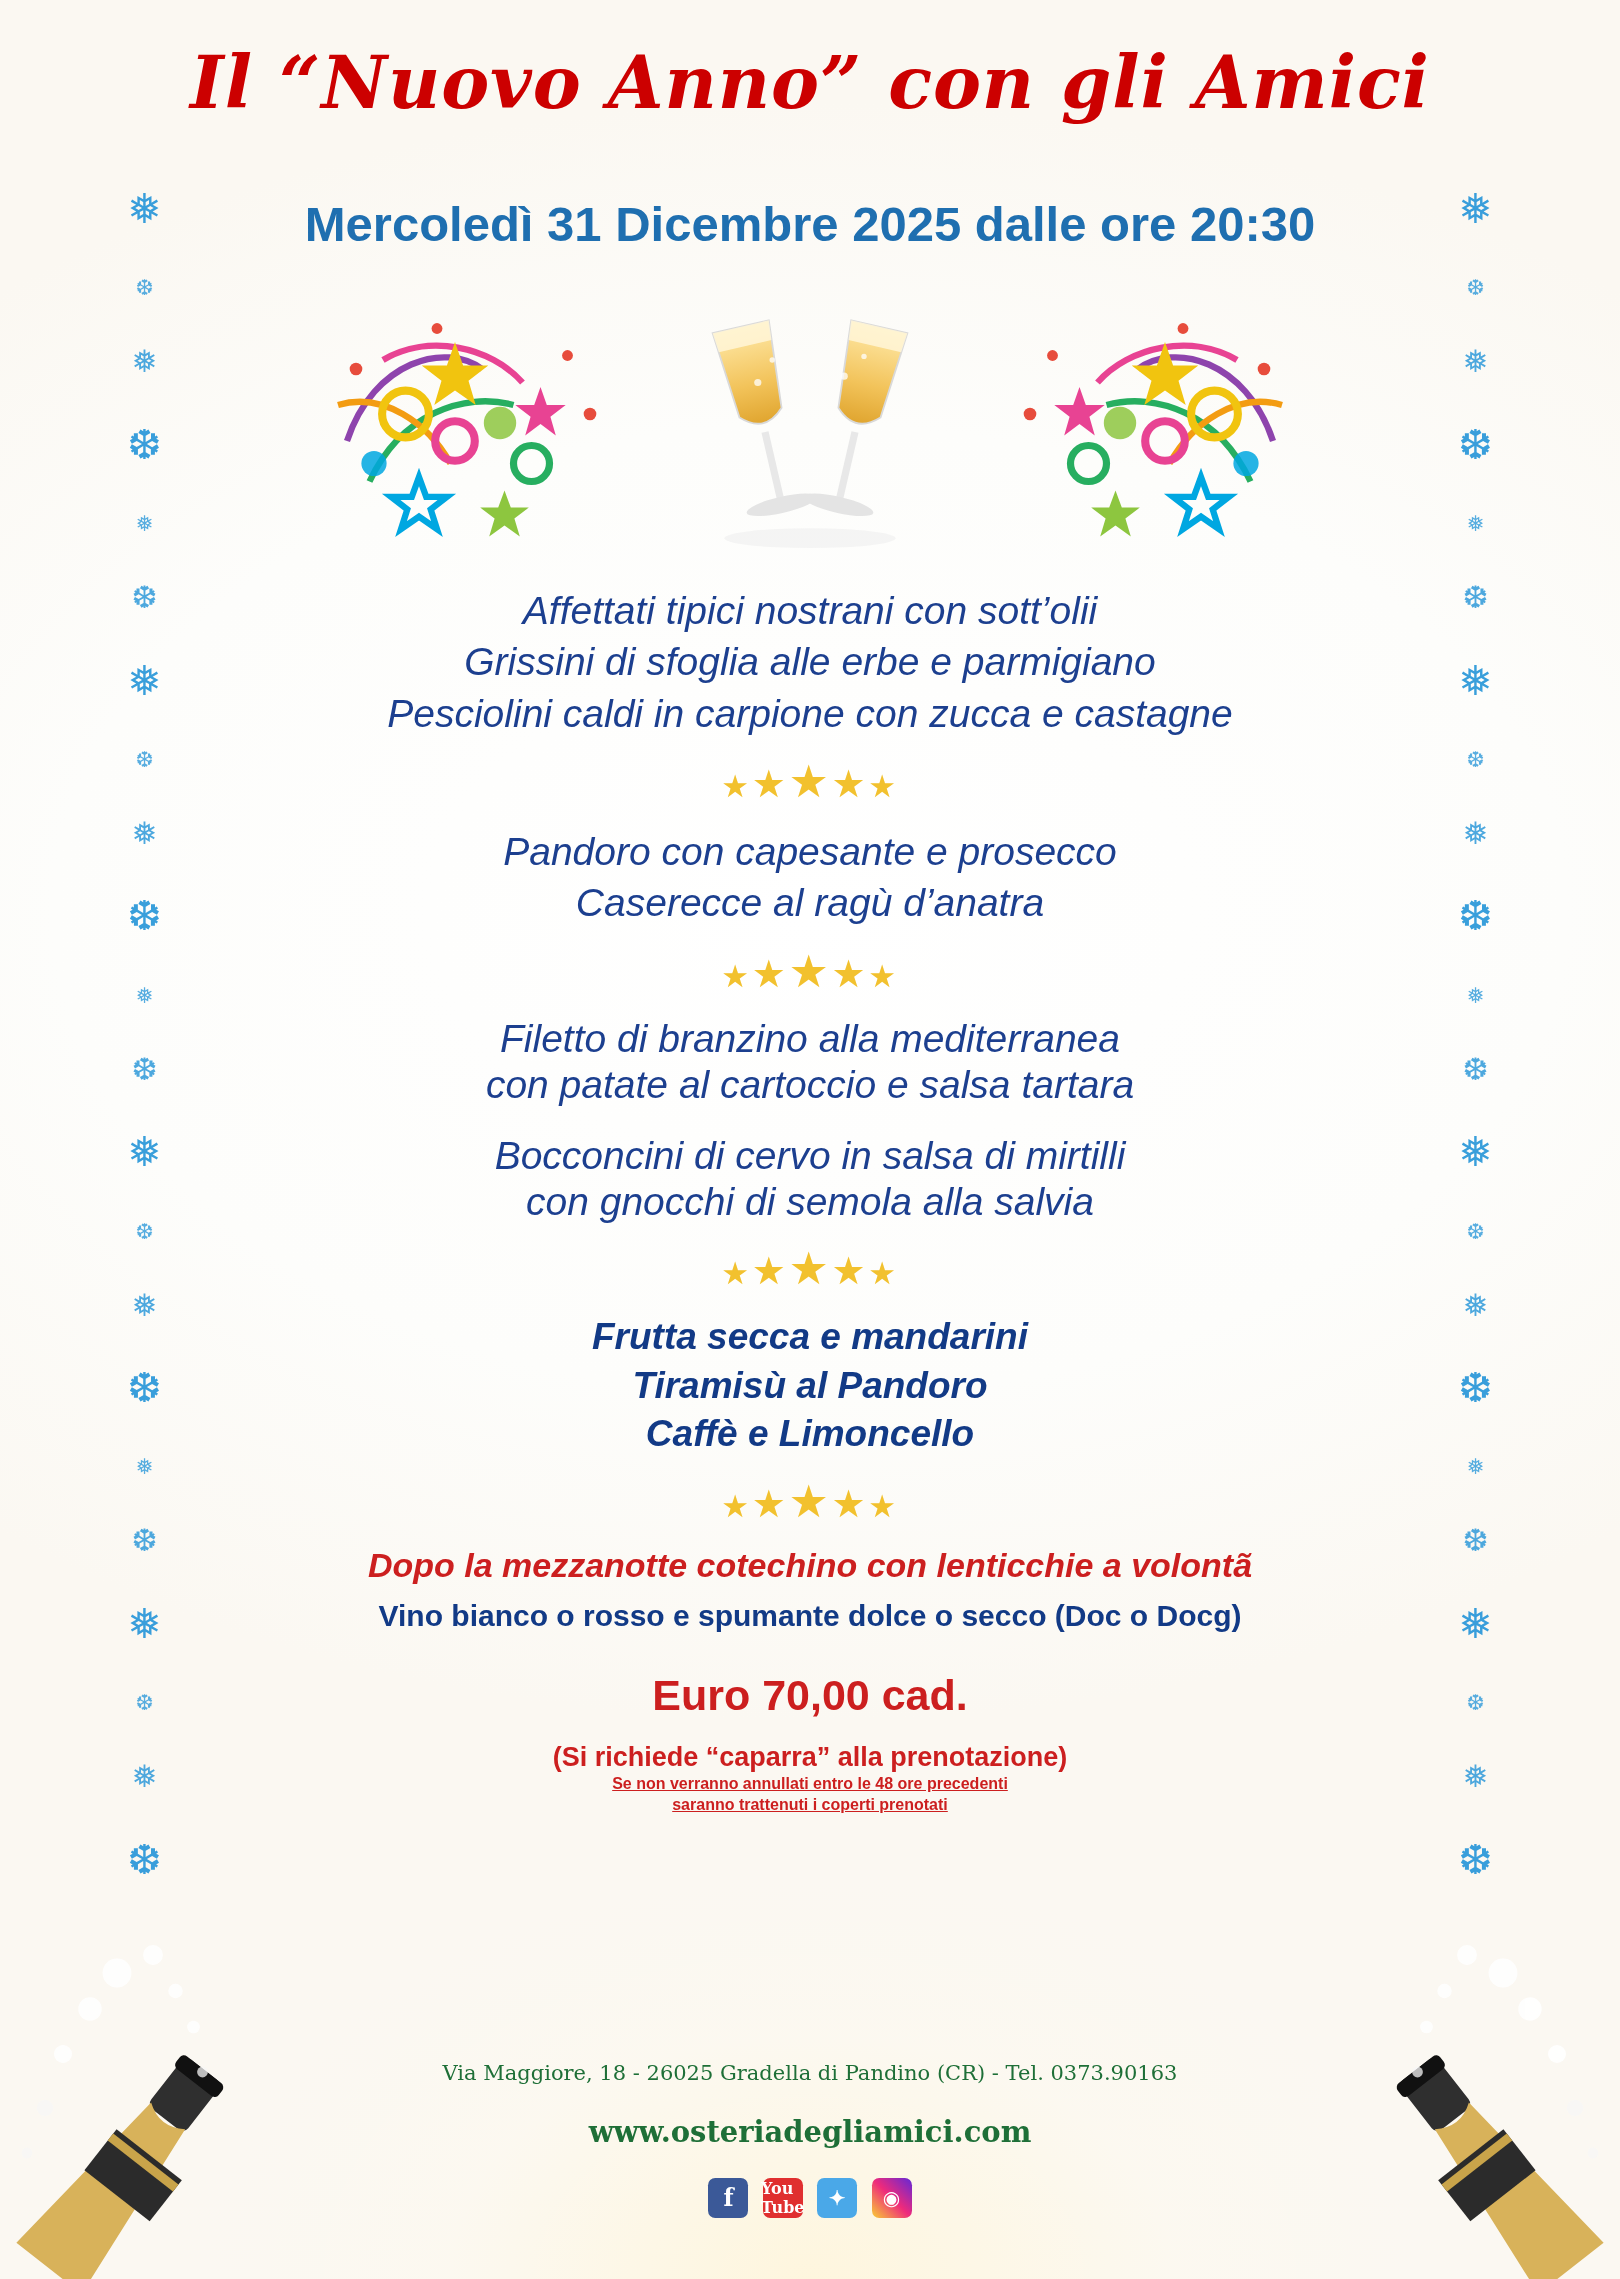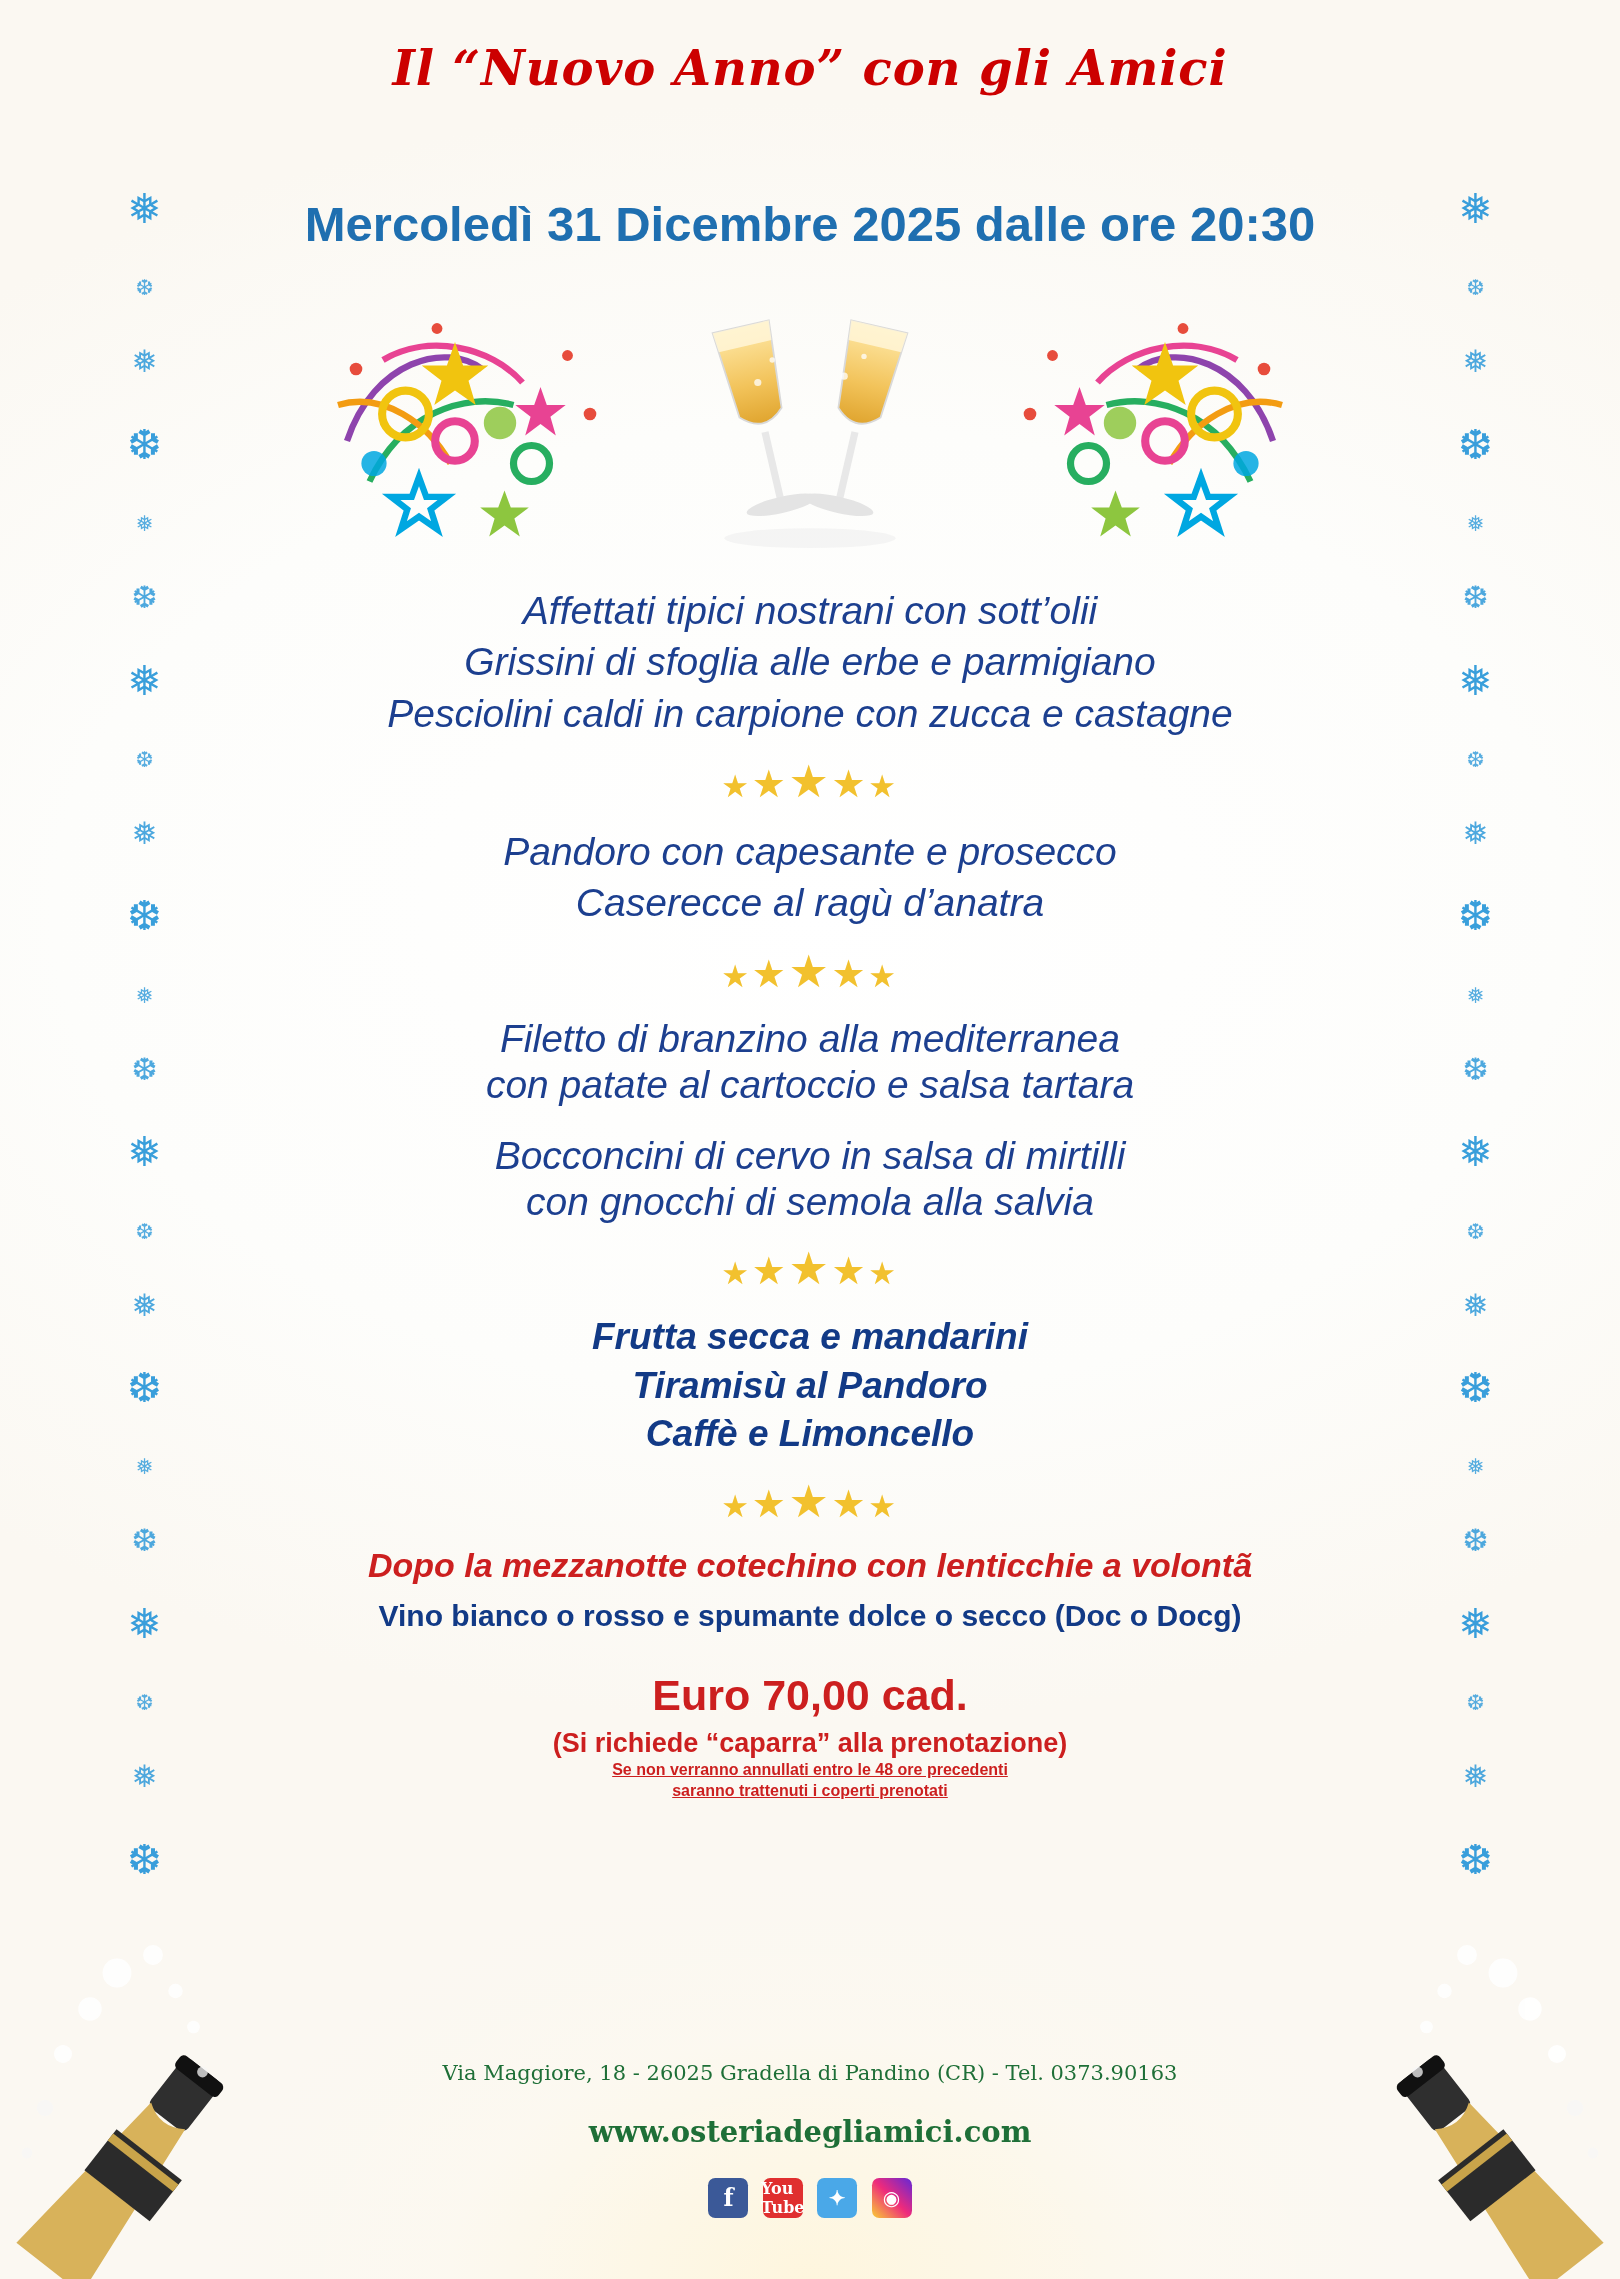--- a/index.html
+++ b/index.html
@@ -51,21 +51,21 @@
   
   .title {
     position: absolute;
     top: 40px;
     left: 0;
     width: 1620px;
     text-align: center;
     font-family: "DejaVu Serif", "Liberation Serif", serif;
     font-style: italic;
     font-weight: bold;
-    font-size: 48px;
+    font-size: 72px;
     color: #cc0000;
     letter-spacing: 0.9px;
     white-space: nowrap;
   }
   .subtitle {
     position: absolute;
     top: 196px;
     left: 0;
     width: 1620px;
     text-align: center;
@@ -151,21 +151,21 @@
   .price {
     font-size: 43px;
     font-weight: bold;
     color: #cc1f1f;
     margin-top: 38px;
   }
   .deposit {
     font-size: 27px;
     font-weight: bold;
     color: #cc1f1f;
-    margin-top: 8px;
+    margin-top: 22px;
   }
   .cancel {
     font-size: 16px;
     font-weight: bold;
     color: #cc1f1f;
     text-decoration: underline;
     line-height: 1.28;
     margin-top: 1px;
   }
 

